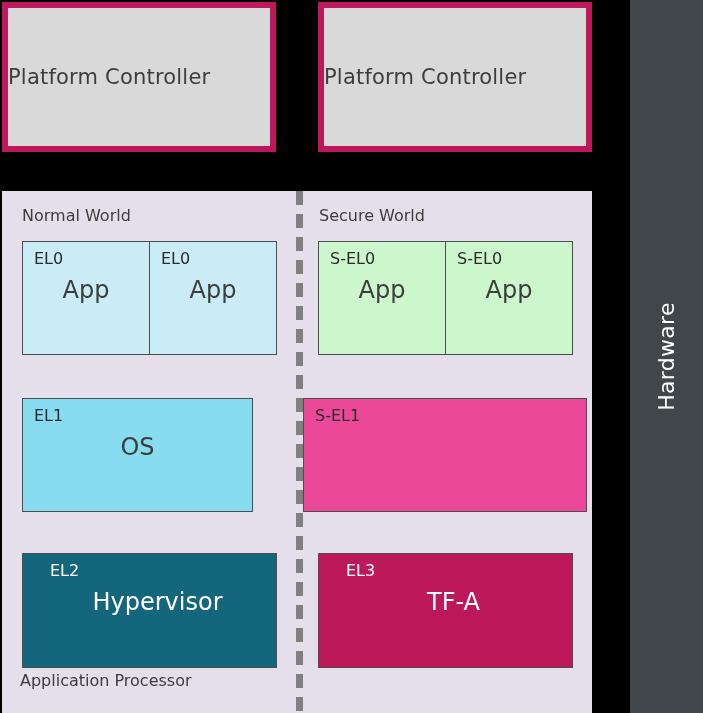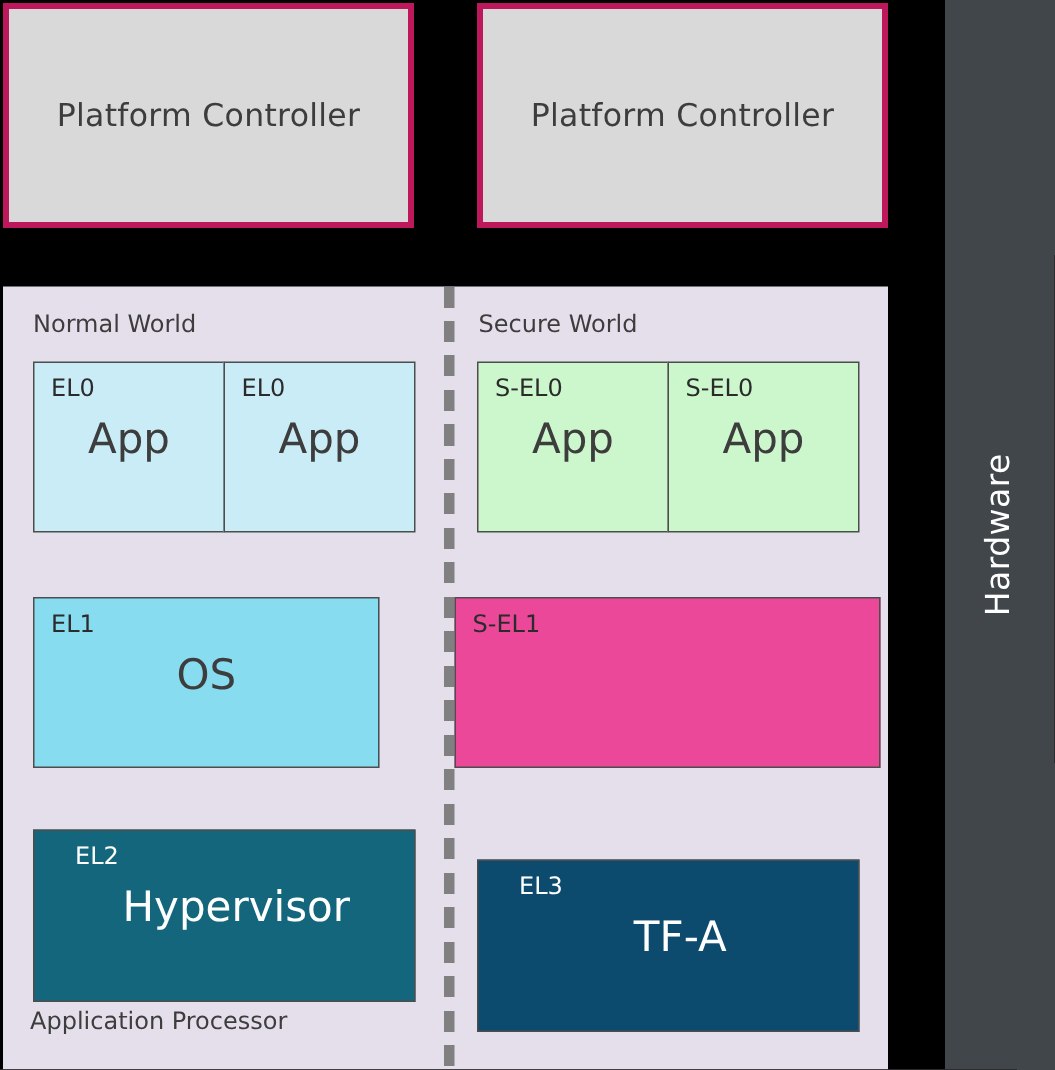--- a/index.html
+++ b/index.html
@@ -13,25 +13,25 @@
     height: 713px;
     background: #000000;
     font-family: "DejaVu Sans", "Liberation Sans", sans-serif;
     overflow: hidden;
   }
 
   
   .platform-box {
     position: absolute;
     background: #d9d9d9;
-    border: 4px solid #be185d;
+    border: 6px solid #be185d;
     box-sizing: border-box;
     display: flex;
     align-items: center;
-    justify-content: center;
+    justify-content: flex-start;
   }
   .platform-box .plabel {
     font-size: 21px;
     color: #3d3d3d;
     letter-spacing: 0.2px;
     white-space: nowrap;
   }
   #platform-box-1 { left: 2px;   top: 2px; width: 274px; height: 150px; }
   #platform-box-2 { left: 318px; top: 2px; width: 274px; height: 150px; }
 
@@ -85,40 +85,40 @@
     font-size: 16px;
     color: #2b2b2b;
     white-space: nowrap;
   }
   .el-title {
     position: absolute;
     left: 0;
     right: 0;
     top: 34px;
     text-align: center;
-    font-size: 28px;
+    font-size: 24px;
     color: #3d3d3d;
     white-space: nowrap;
   }
   .el-box.dark .el-tag,
   .el-box.dark .el-title { color: #ffffff; margin-left: 16px; }
 
   
   #app-nw-1 { left: 20px;  top: 50px; width: 128px; height: 114px; background: #c9ecf7; }
   #app-nw-2 { left: 147px; top: 50px; width: 128px; height: 114px; background: #c9ecf7; }
   #app-sw-1 { left: 316px; top: 50px; width: 128px; height: 114px; background: #ccf7cc; }
   #app-sw-2 { left: 443px; top: 50px; width: 128px; height: 114px; background: #ccf7cc; }
 
   
   #os-nw { left: 20px;  top: 207px; width: 231px; height: 114px; background: #88dcf0; }
   #os-sw { left: 301px; top: 207px; width: 284px; height: 114px; background: #ec4899; }
 
   
   #hyp-nw { left: 20px;  top: 362px; width: 255px; height: 115px; background: #13667c; }
-  #fw-sw  { left: 316px; top: 382px; width: 255px; height: 115px; background: #0c4a6e; }
+  #fw-sw  { left: 316px; top: 362px; width: 255px; height: 115px; background: #be185d; }
 
   
   #hardware-bar {
     position: absolute;
     left: 630px;
     top: 0px;
     width: 73px;
     height: 713px;
     background: #40464a;
     display: flex;

